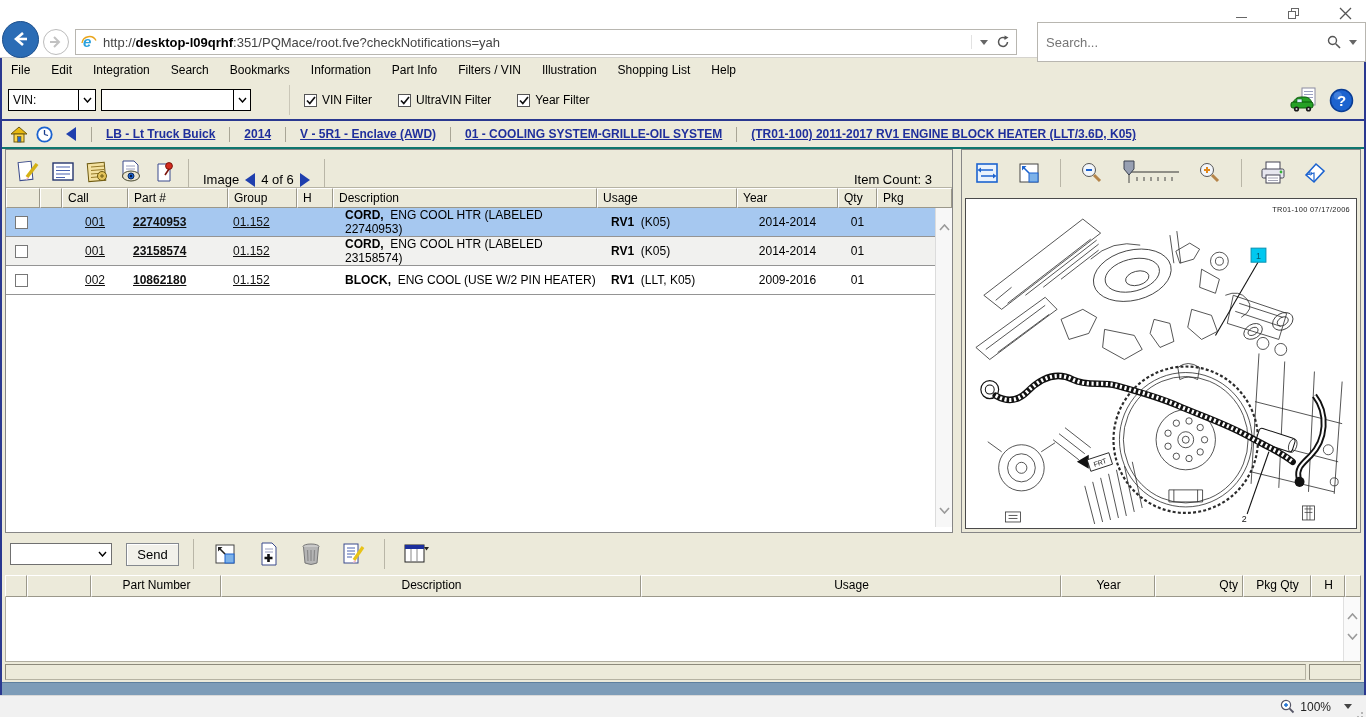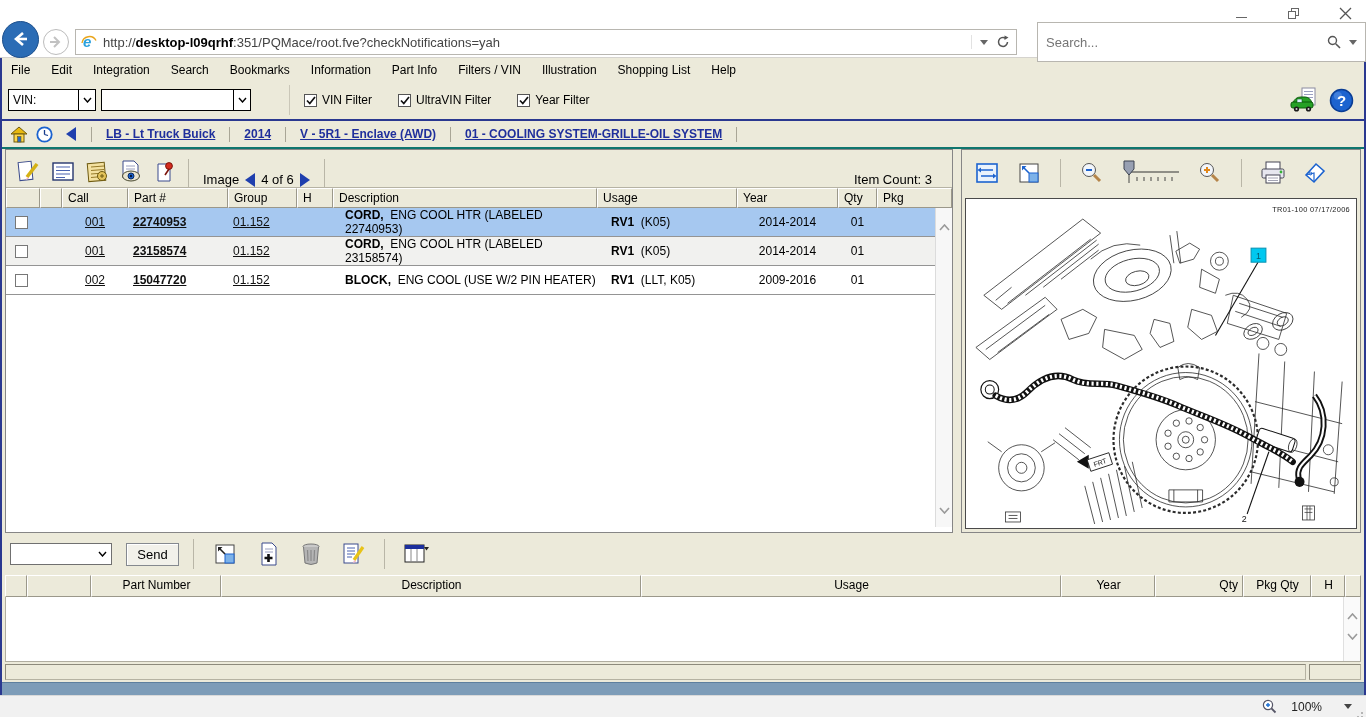--- a/index.html
+++ b/index.html
@@ -96,21 +96,21 @@
   .bscroll { position:absolute; right:0; top:0; bottom:0; width:17px; background:#fafafa; border-left:1px solid #e0e0e0; }
   .bscroll .up { position:absolute; top:12px; left:3px; }
   .bscroll .dn { position:absolute; top:32px; left:3px; }
   .beige-strip { height:20px; margin:0 3px; display:flex; gap:3px; padding:2px 0; }
   .strip-cell { border:1px solid #b5b2a2; border-top-color:#8d8a7c; border-left-color:#8d8a7c; background:#eceada; height:100%; }
   .strip-main { flex:1; }
   .strip-end { width:52px; flex:none; }
   .blue-strip { height:13px; background:#7d9cb8; border-top:1px solid #5d7f9e; margin-top:auto; }
   
   .statusbar { height:22px; background:#f1f1f1; border-top:1px solid #d9d9d9; display:flex; align-items:center; justify-content:flex-end; padding-right:14px; gap:6px; position:relative; }
-  .status-zoom { display:flex; align-items:center; gap:14px; cursor:pointer; }
+  .status-zoom { display:flex; align-items:center; gap:5px; cursor:pointer; }
   .zoom-caret { width:0; height:0; border-left:4px solid transparent; border-right:4px solid transparent; border-top:5px solid #444; margin-left:8px; }
   .grip { position:absolute; right:3px; bottom:3px; width:2px; height:2px; background:#b5b5b5;
     box-shadow:-4px 4px 0 #b5b5b5, 0 4px 0 #b5b5b5, -8px 8px 0 #b5b5b5, -4px 8px 0 #b5b5b5, 0 8px 0 #b5b5b5; }
   .mono-num { font-size:12px; color:#222; }
 </style>
 </head>
 <body>
 
 <div class="screen">
 
@@ -264,20 +264,21 @@
       </svg>
       <span class="bc-sep"></span>
       <span class="bc-link">LB - Lt Truck Buick</span>
       <span class="bc-sep"></span>
       <span class="bc-link">2014</span>
       <span class="bc-sep"></span>
       <span class="bc-link">V - 5R1 - Enclave (AWD)</span>
       <span class="bc-sep"></span>
       <span class="bc-link">01 - COOLING SYSTEM-GRILLE-OIL SYSTEM</span>
       <span class="bc-sep"></span>
+      <span class="bc-link">(TR01-100)  2011-2017  RV1 ENGINE BLOCK HEATER (LLT/3.6D, K05)</span>
     </div>
 
     <div class="main">
 
       <div class="left-panel">
         <div class="left-toolbar">
           <div class="tb-icon">
             <svg width="26" height="26" viewBox="0 0 26 26">
               <rect x="3" y="3" width="13" height="18" fill="#fff" stroke="#3a4a8c" transform="rotate(-6 9 12)"></rect>
               <path d="M21,5 L11,18" stroke="#e8c318" stroke-width="3.4"></path>
@@ -371,21 +372,21 @@
               <div class="c8" style="text-align:center">2014-2014</div>
               <div class="c9" style="text-align:center">01</div>
               <div class="c10"></div>
             </div>
             <div class="grow">
               <div class="c0">
                   <div class="rowchk"></div>
                 </div>
               <div class="c1"></div>
               <div class="c2" style="text-align:center"><span class="rlink">002</span></div>
-              <div class="c3 cellpad"><span class="rlink partlink">15047720</span></div>
+              <div class="c3 cellpad"><span class="rlink partlink">10862180</span></div>
               <div class="c4 cellpad"><span class="rlink">01.152</span></div>
               <div class="c5"></div>
               <div class="c6 desc" style="padding-left:12px"><b>BLOCK,</b>&nbsp;&nbsp;<span>ENG COOL (USE W/2 PIN HEATER)</span></div>
               <div class="c7 usage" style="padding-left:14px"><b>RV1</b>&nbsp;&nbsp;<span>(LLT, K05)</span></div>
               <div class="c8" style="text-align:center">2009-2016</div>
               <div class="c9" style="text-align:center">01</div>
               <div class="c10"></div>
             </div>
           </div>
           <div class="vscroll">

